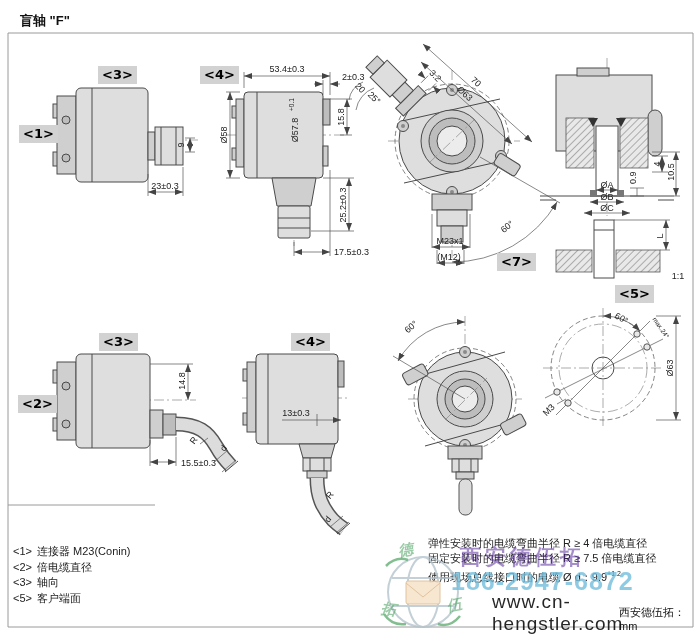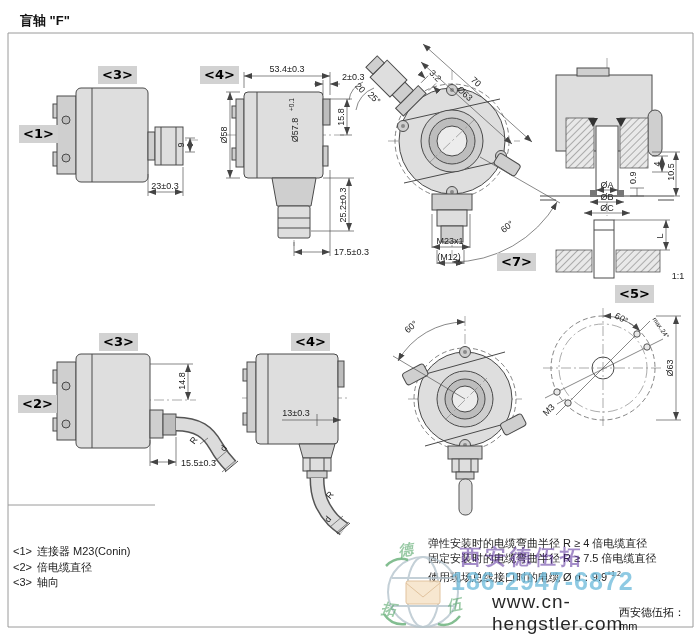--- a/index.html
+++ b/index.html
@@ -344,20 +344,21 @@
   <div class="refbox" style="left:497px;top:253px">&lt;7&gt;</div>
   <div class="refbox" style="left:615px;top:285px">&lt;5&gt;</div>
   <div class="refbox" style="left:99px;top:333px">&lt;3&gt;</div>
   <div class="refbox" style="left:18px;top:395px">&lt;2&gt;</div>
   <div class="refbox" style="left:291px;top:333px">&lt;4&gt;</div>
 
   <div class="legend">
     <div><span class="ref">&lt;1&gt;</span><span>连接器 M23(Conin)</span></div>
     <div><span class="ref">&lt;2&gt;</span><span>倍电缆直径</span></div>
     <div><span class="ref">&lt;3&gt;</span><span>轴向</span></div>
+    <div><span class="ref">&lt;5&gt;</span><span>客户端面</span></div>
   </div>
 
   <div class="notes">
     <div>弹性安装时的电缆弯曲半径 R ≥ 4 倍电缆直径</div>
     <div>固定安装时的电缆弯曲半径 R ≥ 7.5 倍电缆直径</div>
     <div><span>使用现场总线接口时的电缆 Ø d：9.9</span><sup>+1.2</sup></div>
   </div>
 
   <div class="wm-logo">
     <svg width="92" height="80" viewBox="0 0 92 80">

